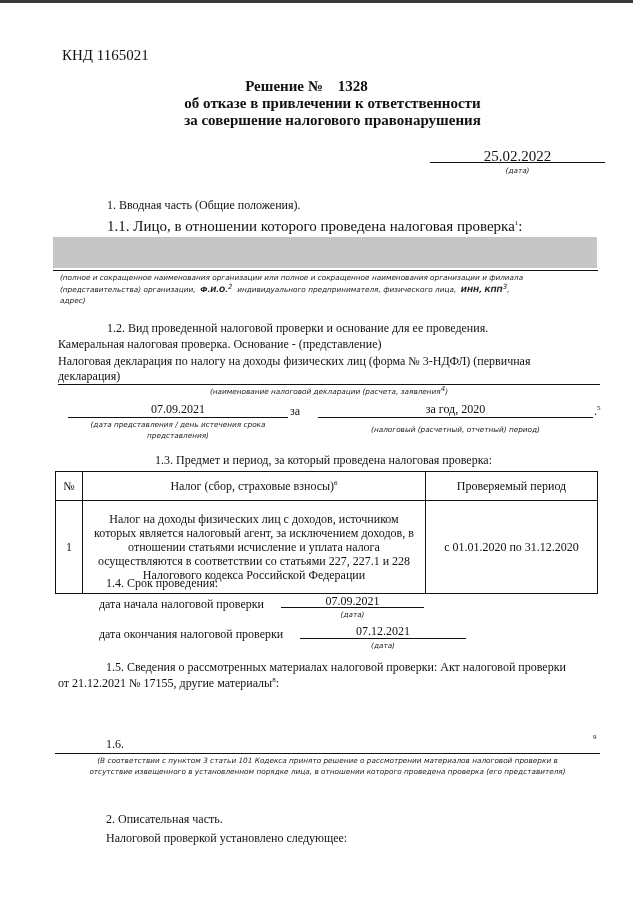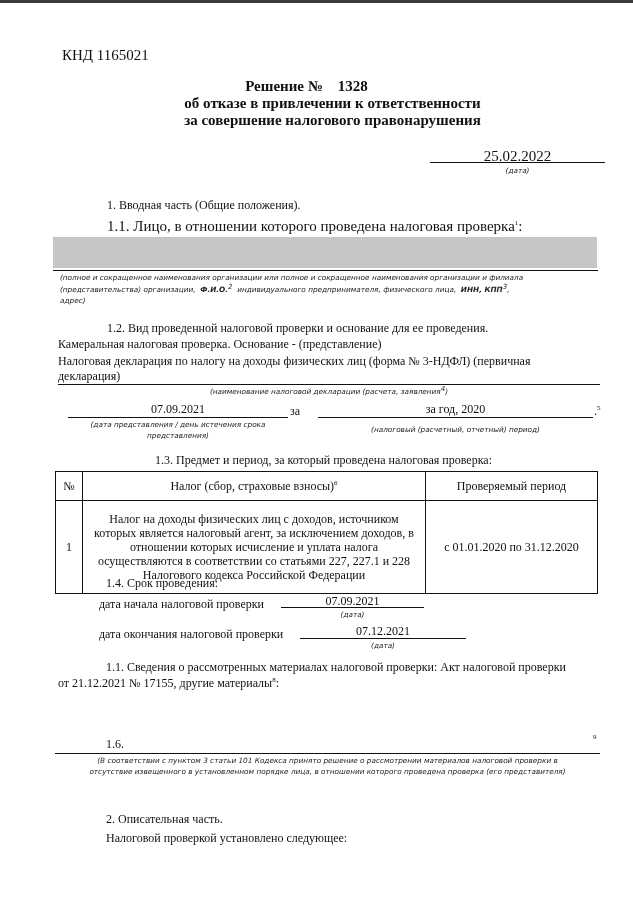--- a/index.html
+++ b/index.html
@@ -78,41 +78,41 @@
       <tr>
     <th style="width:27px;">№</th>
     <th style="width:343px;"><span>Налог (сбор, страховые взносы)</span><sup>6</sup></th>
     <th>Проверяемый период</th>
   </tr>
   <tr>
     <td>1</td>
     <td>
       <div>Налог на доходы физических лиц с доходов, источником</div>
       <div>которых является налоговый агент, за исключением доходов, в</div>
-      <div>отношении которых исчисление и уплата налога</div>
+      <div>отношении статьями исчисление и уплата налога</div>
       <div>осуществляются в соответствии со статьями 227, 227.1 и 228</div>
       <div>Налогового кодекса Российской Федерации</div>
     </td>
     <td>с 01.01.2020 по 31.12.2020</td>
   </tr>
 </tbody>
   </table>
 
 <div class="abs t12" style="left:106px; top:576px;">1.4. Срок проведения:</div>
 <div class="abs t12" style="left:99px; top:597px;">дата начала налоговой проверки</div>
 <div class="abs t12 center" style="left:281px; width:143px; top:594px;">07.09.2021</div>
 <div class="line" style="left:281px; top:607px; width:143px;"></div>
 <div class="abs note center" style="left:281px; width:143px; top:610px;">(дата)</div>
 
 <div class="abs t12" style="left:99px; top:627px;">дата окончания налоговой проверки</div>
 <div class="abs t12 center" style="left:300px; width:166px; top:624px;">07.12.2021</div>
 <div class="line" style="left:300px; top:638px; width:166px;"></div>
 <div class="abs note center" style="left:300px; width:166px; top:641px;">(дата)</div>
 
-<div class="abs t12" style="left:106px; top:660px;">1.1. Сведения о рассмотренных материалах налоговой проверки: Акт налоговой проверки</div>
+<div class="abs t12" style="left:106px; top:660px;">1.5. Сведения о рассмотренных материалах налоговой проверки: Акт налоговой проверки</div>
 <div class="abs t12" style="left:58px; top:676px;"><span>от 21.12.2021 № 17155, другие материалы</span><sup>8</sup><span>:</span></div>
 
 <div class="abs t12" style="left:106px; top:737px;">1.6.</div>
 <div class="abs" style="left:593px; top:733px; font-size:7px;">9</div>
 <div class="line" style="left:55px; top:753px; width:545px;"></div>
 <div class="abs note center" style="left:55px; width:545px; top:756px;">(В соответствии с пунктом 3 статьи 101 Кодекса принято решение о рассмотрении материалов налоговой проверки в</div>
 <div class="abs note center" style="left:55px; width:545px; top:767px;">отсутствие извещенного в установленном порядке лица, в отношении которого проведена проверка (его представителя)</div>
 
 <div class="abs t12" style="left:106px; top:812px;">2. Описательная часть.</div>
 <div class="abs t12" style="left:106px; top:831px;">Налоговой проверкой установлено следующее:</div>

